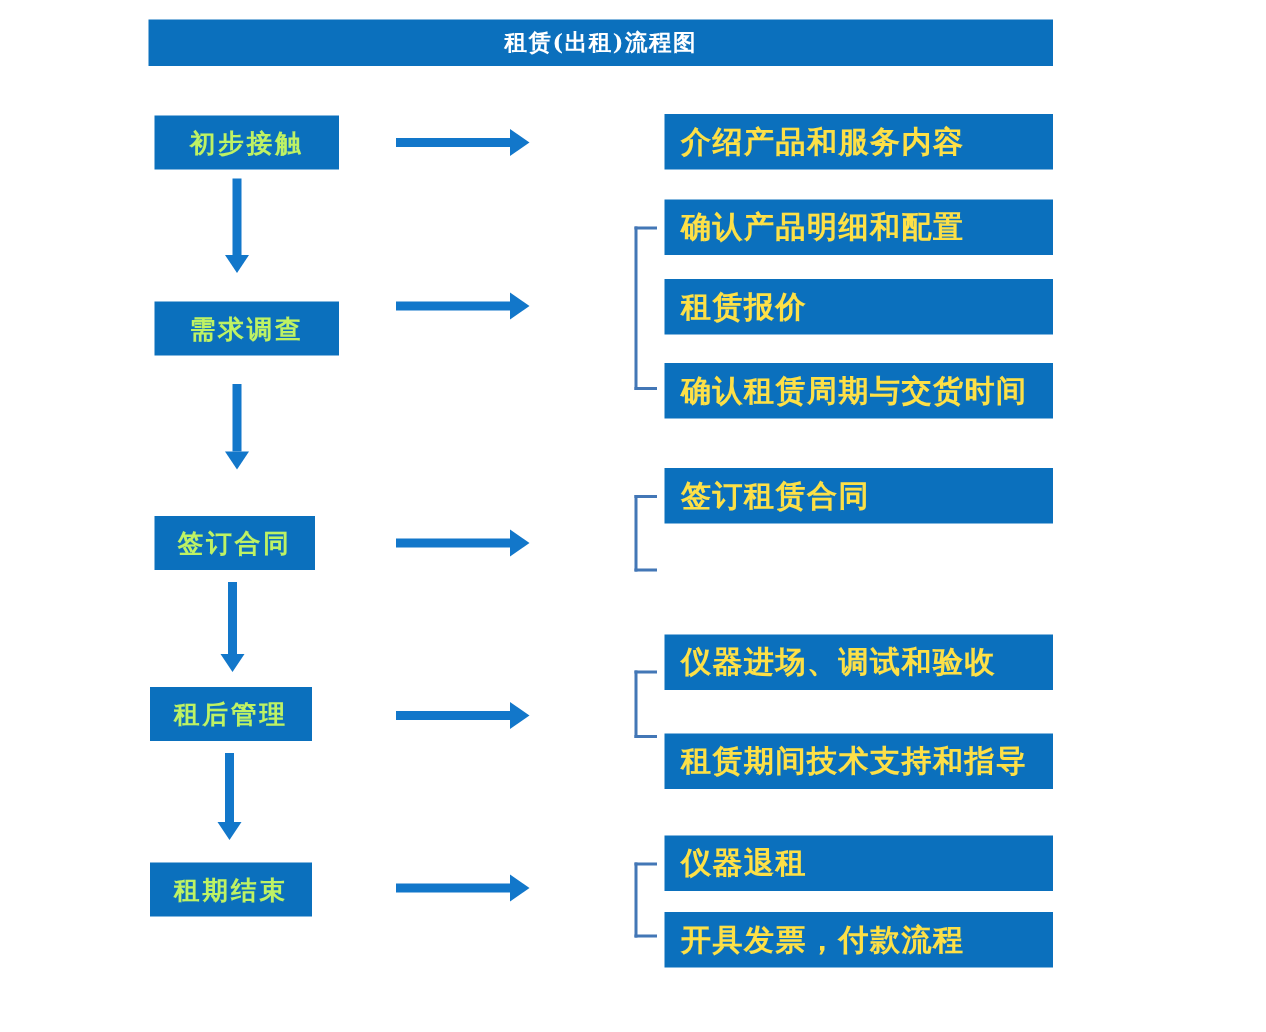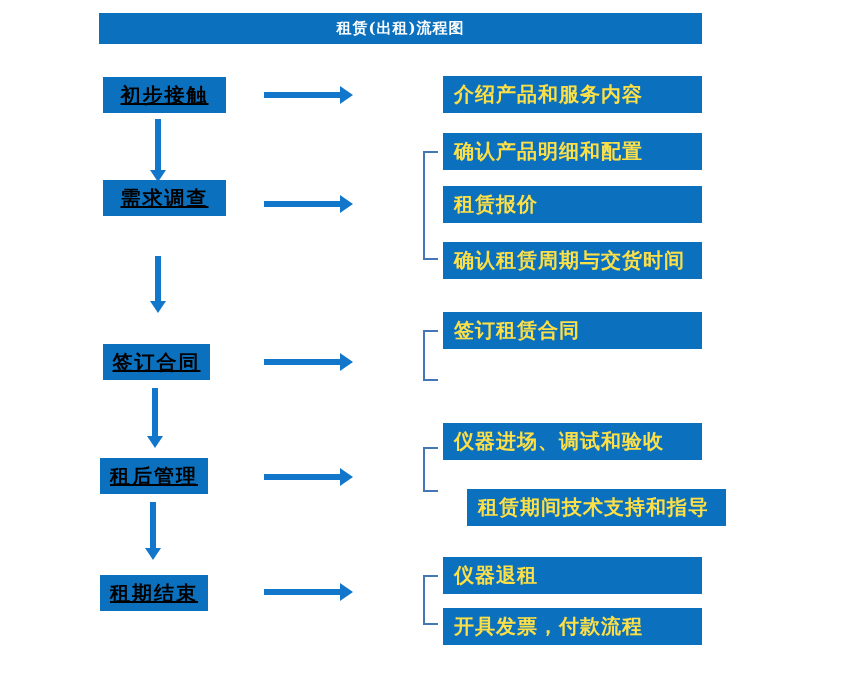--- a/index.html
+++ b/index.html
@@ -21,28 +21,27 @@
     font-weight: bold;
     letter-spacing: 1px;
     display: flex;
     align-items: center;
     justify-content: center;
   }
   .stage-box {
     position: absolute;
     height: 36px;
     background: var(--box-blue, #0B70BD);
-    color: #000000;
-    font-size: 20px;
+    color: #bef264;
+    font-size: 17px;
     font-weight: bold;
     letter-spacing: 2px;
     display: flex;
     align-items: center;
     justify-content: center;
-    text-decoration: underline;
   }
   .detail-box {
     position: absolute;
     left: 443px;
     width: 259px;
     height: 37px;
     background: var(--box-blue, #0B70BD);
     color: #fde047;
     font-size: 20px;
     font-weight: bold;
@@ -106,32 +105,32 @@
   }
 </style>
 </head>
 <body>
 
 <div class="canvas">
 
   <div class="title-bar">租赁(出租)流程图</div>
 
   <div class="stage-box" style="left:103px; top:77px;  width:123px;">初步接触</div>
-  <div class="stage-box" style="left:103px; top:180px; width:123px;">需求调查</div>
+  <div class="stage-box" style="left:103px; top:201px; width:123px;">需求调查</div>
   <div class="stage-box" style="left:103px; top:344px; width:107px;">签订合同</div>
   <div class="stage-box" style="left:100px; top:458px; width:108px;">租后管理</div>
   <div class="stage-box" style="left:100px; top:575px; width:108px;">租期结束</div>
 
   <div class="detail-box" style="top:76px;">介绍产品和服务内容</div>
   <div class="detail-box" style="top:133px;">确认产品明细和配置</div>
   <div class="detail-box" style="top:186px;">租赁报价</div>
   <div class="detail-box" style="top:312px;">签订租赁合同</div>
   <div class="detail-box" style="top:242px;">确认租赁周期与交货时间</div>
   <div class="detail-box" style="top:423px;">仪器进场、调试和验收</div>
-  <div class="detail-box" style="top:489px;margin-left:24px;">租赁期间技术支持和指导</div>
+  <div class="detail-box" style="top:489px;">租赁期间技术支持和指导</div>
   <div class="detail-box" style="top:557px;">仪器退租</div>
   <div class="detail-box" style="top:608px;">开具发票，付款流程</div>
 
   <div class="harrow" style="top:86px;">
     <div class="shaft"></div>
       <div class="head"></div>
   </div>
   <div class="harrow" style="top:195px;">
     <div class="shaft"></div>
       <div class="head"></div>

